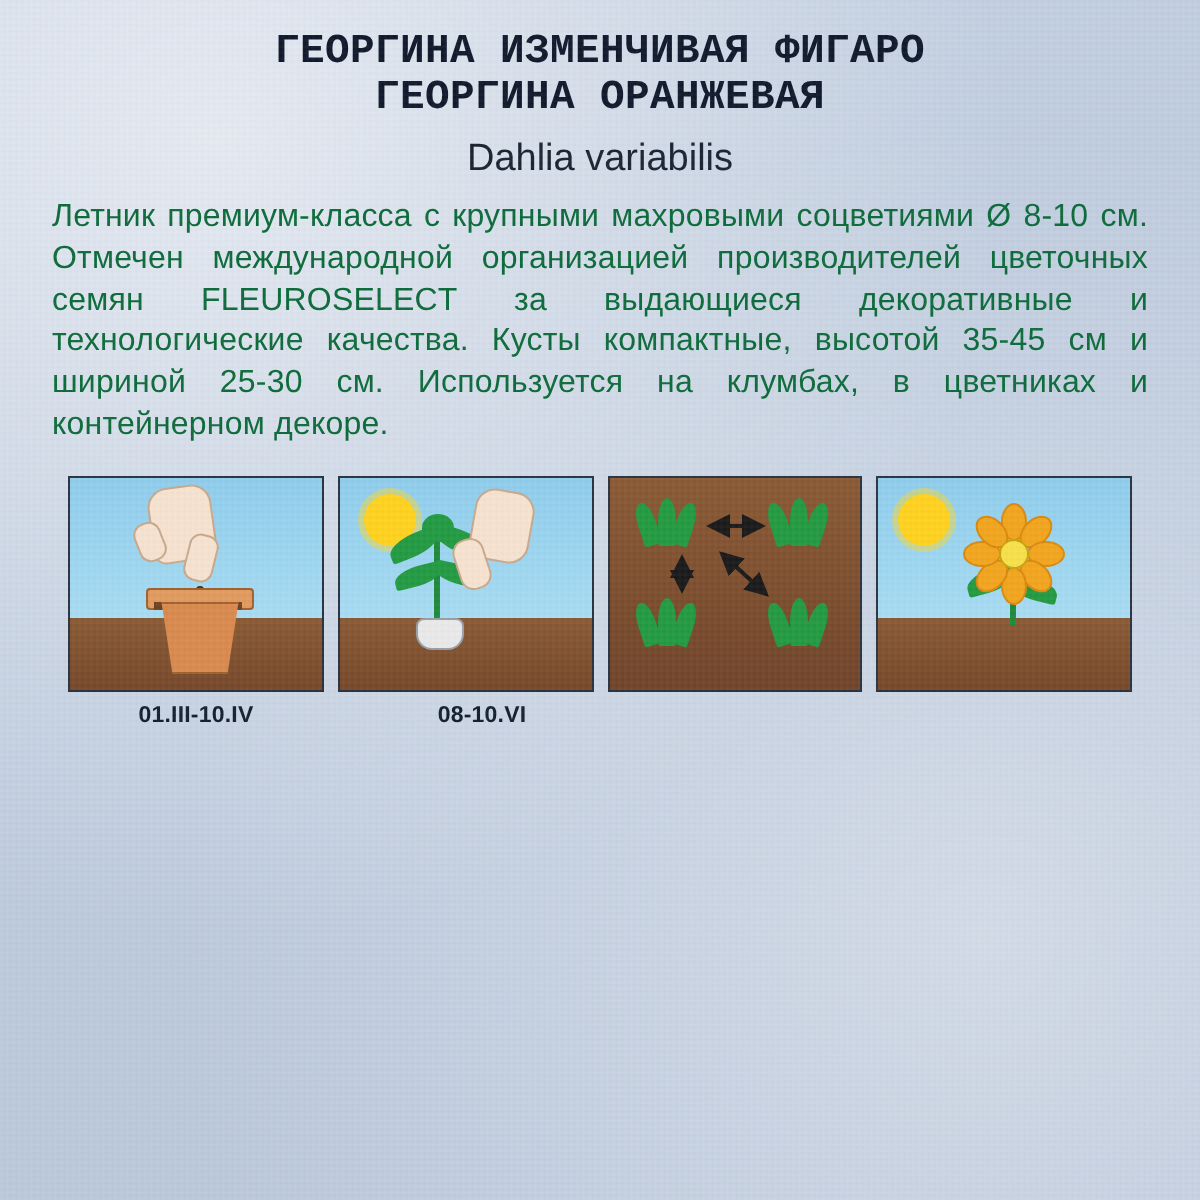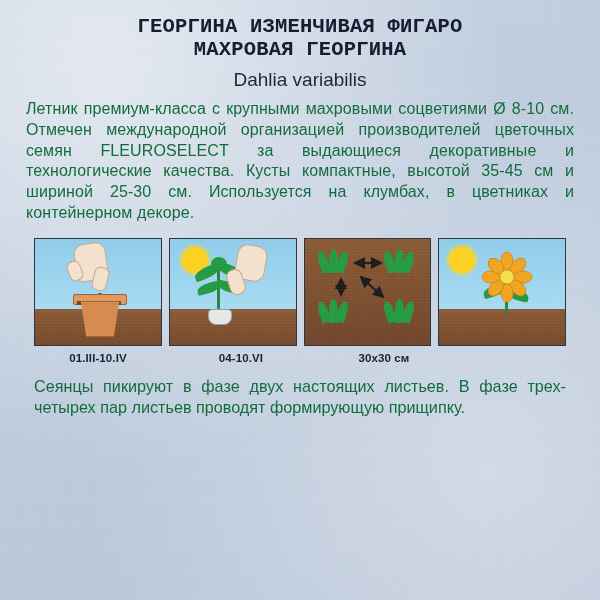--- a/index.html
+++ b/index.html
@@ -176,21 +176,21 @@
   }
   .footer p { margin: 0; }
 </style>
 </head>
 <body>
 
 <div class="page">
 
   <div class="title">
     <span class="ln">ГЕОРГИНА ИЗМЕНЧИВАЯ ФИГАРО</span>
-    <span class="ln">МАХРОВАЯ ГЕОРГИНА</span>
+    <span class="ln">ГЕОРГИНА ОРАНЖЕВАЯ</span>
   </div>
 
   <div class="latin">Dahlia variabilis</div>
 
   <div class="desc">
     <p>Летник премиум-класса с крупными махро­выми соцветиями Ø 8-10 см. Отмечен меж­дународной организацией производителей цветочных семян FLEUROSELECT за выдаю­щиеся декоративные и технологические ка­чества. Кусты компактные, высотой 35-45 см и шириной 25-30 см. Используется на клум­бах, в цветниках и контейнерном декоре.</p>
   </div>
 
   <div class="strip">
 
@@ -280,21 +280,17 @@
           </g>
           <circle cx="0" cy="0" r="7" fill="#f6e04b" stroke="#c9a40c" stroke-width="1"></circle>
         </g>
       </svg>
     </div>
 
   </div>
 
   <div class="caption-row">
     <div class="caption">01.III-10.IV</div>
-    <div class="caption">04-10.VI</div>
-    <div class="caption">30x30 см</div>
-  </div>
-
-  <div class="footer">
-    <p>Сеянцы пикируют в фазе двух настоящих листьев. В фазе трех-четырех пар листьев проводят форми­рующую прищипку.</p>
-  </div>
+    <div class="caption">08-10.VI</div>
+  </div>
+
 
 </div>
 
 </body></html>

